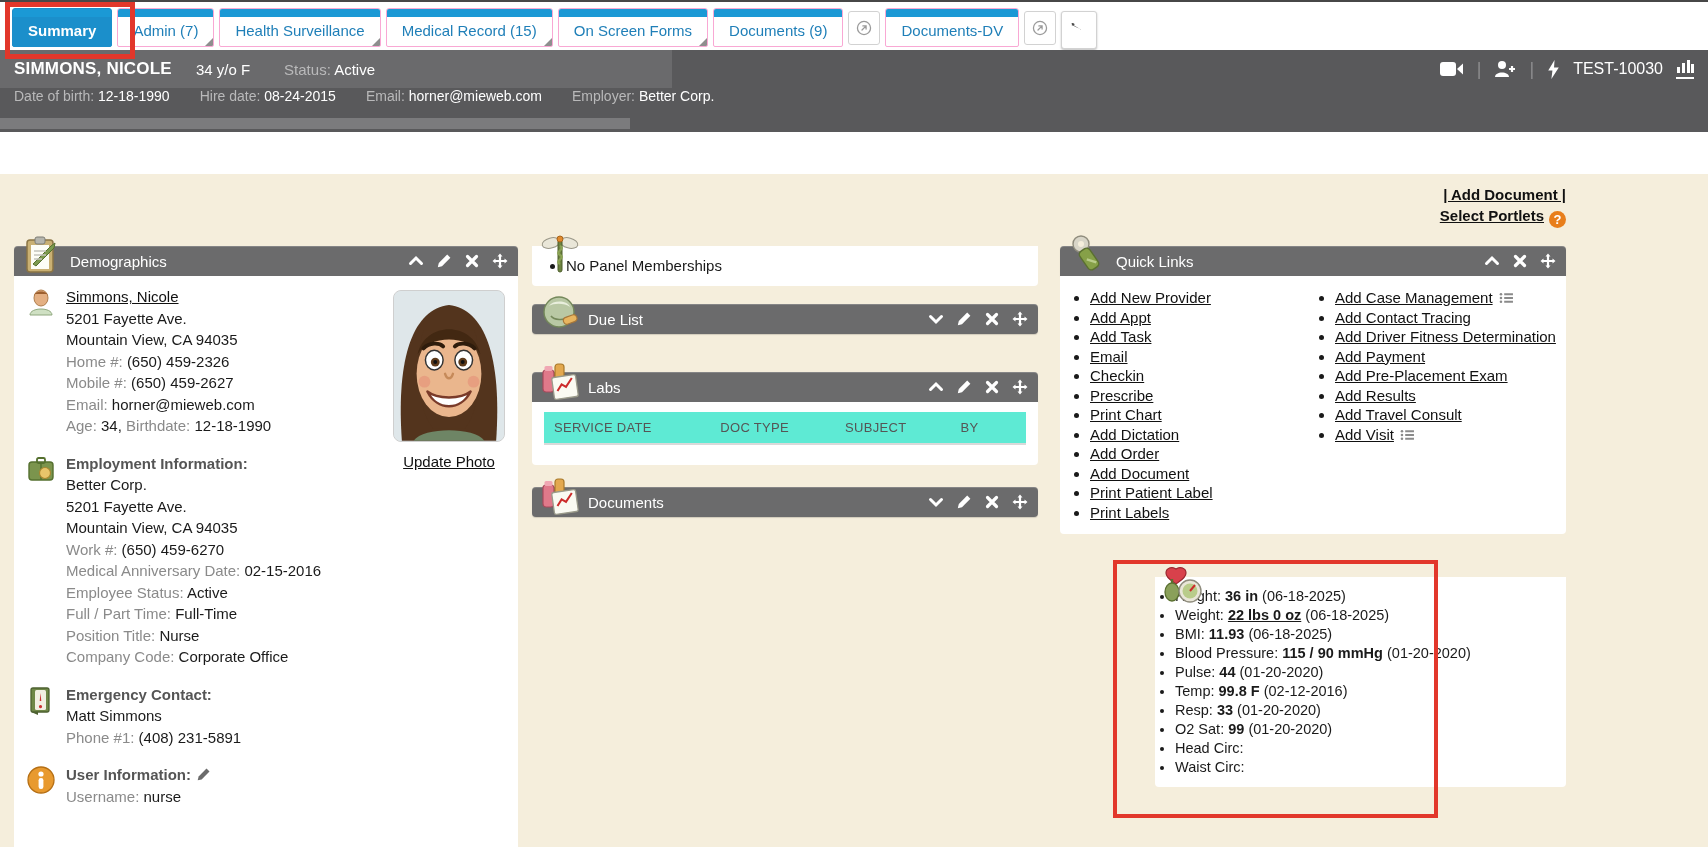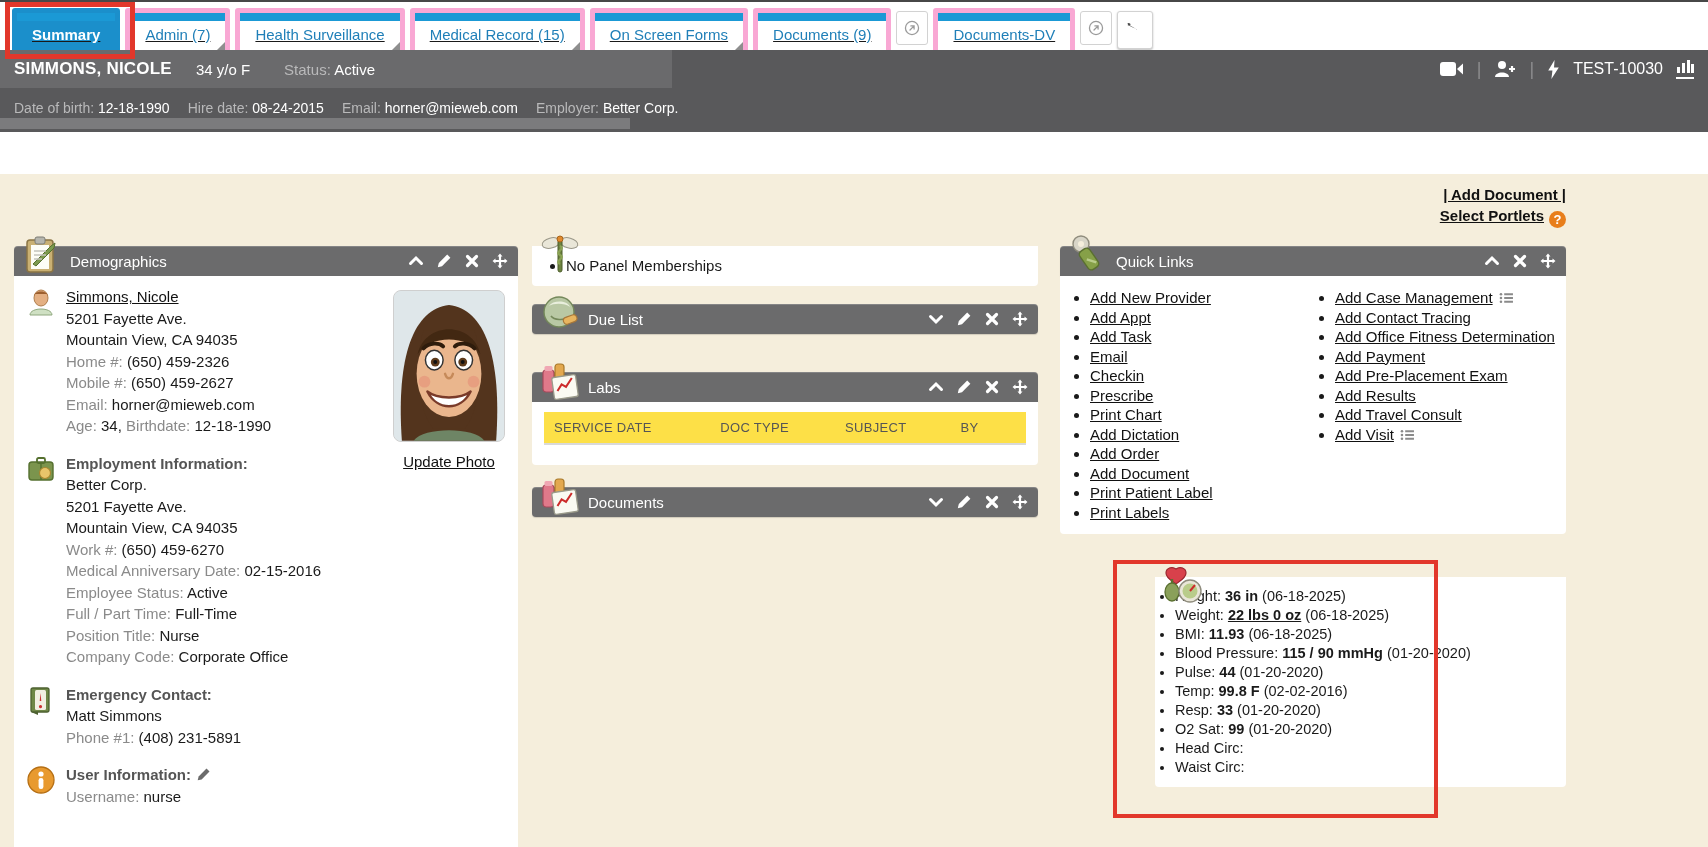--- a/index.html
+++ b/index.html
@@ -6,21 +6,21 @@
   html,body { background:#fff; }
   .page {
     position:relative; width:1708px; height:847px; overflow:hidden;
     font-family:"Liberation Sans", sans-serif; font-size:15px; color:#1a1a1a;
     background:#fff; border-top:2px solid #474747;
   }
   
   .tabbar { position:absolute; top:2px; left:0; right:0; height:46px; background:#fff;
             display:flex; align-items:flex-start; gap:5px; padding:4px 0 0 12px; }
   .tab { position:relative; border-radius:3px 3px 2px 2px; overflow:hidden;
-         border:5px solid #f9a8d4; background:#fff; cursor:pointer; flex:none;text-decoration:underline; }
+         border:1px solid #f9a8d4; background:#fff; cursor:pointer; flex:none; }
   .tab-strip { height:8px; background:#1b99d5; }
   .tab-label { display:block; padding:5px 15px 7px; color:#1f7fb8; font-size:15px; white-space:nowrap; }
   .tab.active { background:#1b8fcb; border-color:#1b8fcb; }
   .tab.active .tab-label { color:#fff; font-weight:bold; }
   .tab.fold::after { content:""; position:absolute; right:0; bottom:0;
          border-style:solid; border-width:0 0 8px 8px;
          border-color:transparent transparent #8e8e8e transparent; }
   .sqbtn { width:32px; height:34px; margin-top:3px; flex:none; display:flex; align-items:center; justify-content:center;
            background:#fff; border:1px solid #d2d2d2; border-radius:3px; cursor:pointer; color:#8b8b8b; }
   .gearbtn { height:38px; width:36px; box-shadow:0 1px 2px rgba(0,0,0,.25); color:#555; }
@@ -29,21 +29,21 @@
   .banner-row1 { position:relative; height:38px; display:flex; align-items:center; }
   .banner-row1-inner { position:absolute; left:0; top:0; width:672px; height:38px; background:#6a6a6c; }
   .b-name { position:relative; margin-left:14px; color:#fff; font-weight:bold; font-size:17px; letter-spacing:.2px; }
   .b-agesex { position:relative; margin-left:24px; color:#fff; font-size:15px; }
   .b-status { position:relative; margin-left:34px; font-size:15px; }
   .b-lbl { color:#b9b9ba; } .b-val { color:#fff; }
   .banner-icons { position:absolute; right:14px; top:5px; display:flex; align-items:center; gap:13px; height:28px; }
   .b-sep { color:#8d8d8f; font-size:18px; }
   .b-id { color:#fff; font-size:16px; }
   .chart-ic { border-bottom:2px solid #fff; padding-bottom:1px; }
-  .banner-row2 { height:28px; display:flex; align-items:flex-end; gap:18px; padding-left:14px; font-size:14px; }
+  .banner-row2 { height:28px; display:flex; align-items:flex-start; gap:30px; padding-left:14px; font-size:14px; }
   .banner-strip { margin-top:2px; margin-left:0; width:630px; height:11px; background:#7b7b7d; }
   
   .visitbar { position:absolute; top:130px; left:0; right:0; height:42px; background:#fff;
               display:flex; align-items:center; gap:8px; padding-left:14px; }
   .vbtn { padding:6px 13px; background:#fff; border:1px solid #bdbdbd; border-radius:4px;
           color:#555; font-size:15px; cursor:pointer; }
   .enc { margin-left:16px; } .enc2 { margin-left:14px; }
   .g-lbl { color:#8a8a8a; } .g-val { color:#111; font-weight:bold; }
   
   .content { position:absolute; top:172px; left:0; right:0; height:675px; background:#f5eedc; }
@@ -76,21 +76,21 @@
   .dg-h { font-weight:bold; color:#555; }
   .lbl { color:#8a8a8a; }
   .photo-wrap { position:absolute; right:10px; top:14px; width:118px; text-align:center; }
   .photo-wrap svg { border:1px solid #cfcfcf; border-radius:8px; background:#dfe7ea; }
   .photo-wrap a { display:inline-block; margin-top:8px; color:#111; text-decoration:underline; cursor:pointer; }
   .inline-pencil { vertical-align:-2px; margin-left:5px; cursor:pointer; }
   
   ul.plain { list-style:disc; margin-left:22px; }
   ul.plain li { line-height:20px; }
   
-  .labs-band { display:flex; background:#fde047; border-bottom:2px solid #d9d9d9;
+  .labs-band { display:flex; background:#5eead4; border-bottom:2px solid #d9d9d9;
                padding:8px 10px; color:#555; font-size:13px; letter-spacing:.3px; margin-bottom:10px; }
   .lc1{width:36%;} .lc2{width:27%;} .lc3{width:25%;} .lc4{width:12%;}
   
   .ql-body { display:flex; padding:12px 4px 12px 12px; }
   .ql-body ul { list-style:disc; margin-left:18px; width:50%; }
   .ql-body li { line-height:19.5px; white-space:nowrap; }
   .ql-body a { color:#111; text-decoration:underline; cursor:pointer; }
   .list-ic { margin-left:6px; vertical-align:-1px; }
   
   .vitals { position:absolute; left:95px; top:331px; width:411px; margin-bottom:0; }
@@ -509,21 +509,21 @@
             <li><a>Print Labels</a></li>
           </ul>
           <ul>
             <li><a>Add Case Management</a><svg class="list-ic" viewBox="0 0 16 13" width="15" height="12">
                   <circle cx="2" cy="2.5" r="1.4" fill="#8a8a8a"></circle>
                   <circle cx="2" cy="6.5" r="1.4" fill="#8a8a8a"></circle>
                   <circle cx="2" cy="10.5" r="1.4" fill="#8a8a8a"></circle>
                   <path d="M5.5 2.5 H15 M5.5 6.5 H15 M5.5 10.5 H15" stroke="#8a8a8a" stroke-width="2.2"></path>
                 </svg></li>
             <li><a>Add Contact Tracing</a></li>
-            <li><a>Add Office Fitness Determination</a></li>
+            <li><a>Add Driver Fitness Determination</a></li>
             <li><a>Add Payment</a></li>
             <li><a>Add Pre-Placement Exam</a></li>
             <li><a>Add Results</a></li>
             <li><a>Add Travel Consult</a></li>
             <li><a>Add Visit</a><svg class="list-ic" viewBox="0 0 16 13" width="15" height="12">
                   <circle cx="2" cy="2.5" r="1.4" fill="#8a8a8a"></circle>
                   <circle cx="2" cy="6.5" r="1.4" fill="#8a8a8a"></circle>
                   <circle cx="2" cy="10.5" r="1.4" fill="#8a8a8a"></circle>
                   <path d="M5.5 2.5 H15 M5.5 6.5 H15 M5.5 10.5 H15" stroke="#8a8a8a" stroke-width="2.2"></path>
                 </svg></li>
@@ -540,21 +540,21 @@
           <circle cx="28" cy="26" r="7.5" fill="#b9cc8a"></circle>
           <path d="M28 26 L33 20" stroke="#cc2b2b" stroke-width="2"></path>
         </svg>
         <div class="p-body">
           <ul>
             <li><span>Height:</span> <span class="v-val">36 in</span> <span>(06-18-2025)</span></li>
             <li><span>Weight:</span> <span class="v-val v-underline">22 lbs 0 oz</span> <span>(06-18-2025)</span></li>
             <li><span>BMI:</span> <span class="v-val">11.93</span> <span>(06-18-2025)</span></li>
             <li><span>Blood Pressure:</span> <span class="v-val">115 / 90 mmHg</span> <span>(01-20-2020)</span></li>
             <li><span>Pulse:</span> <span class="v-val">44</span> <span>(01-20-2020)</span></li>
-            <li><span>Temp:</span> <span class="v-val">99.8 F</span> <span>(02-02-2016)</span></li>
+            <li><span>Temp:</span> <span class="v-val">99.8 F</span> <span>(02-12-2016)</span></li>
             <li><span>Resp:</span> <span class="v-val">33</span> <span>(01-20-2020)</span></li>
             <li><span>O2 Sat:</span> <span class="v-val">99</span> <span>(01-20-2020)</span></li>
             <li><span>Head Circ:</span></li>
             <li><span>Waist Circ:</span></li>
           </ul>
         </div>
       </div>
     </div>
   </div>
 

